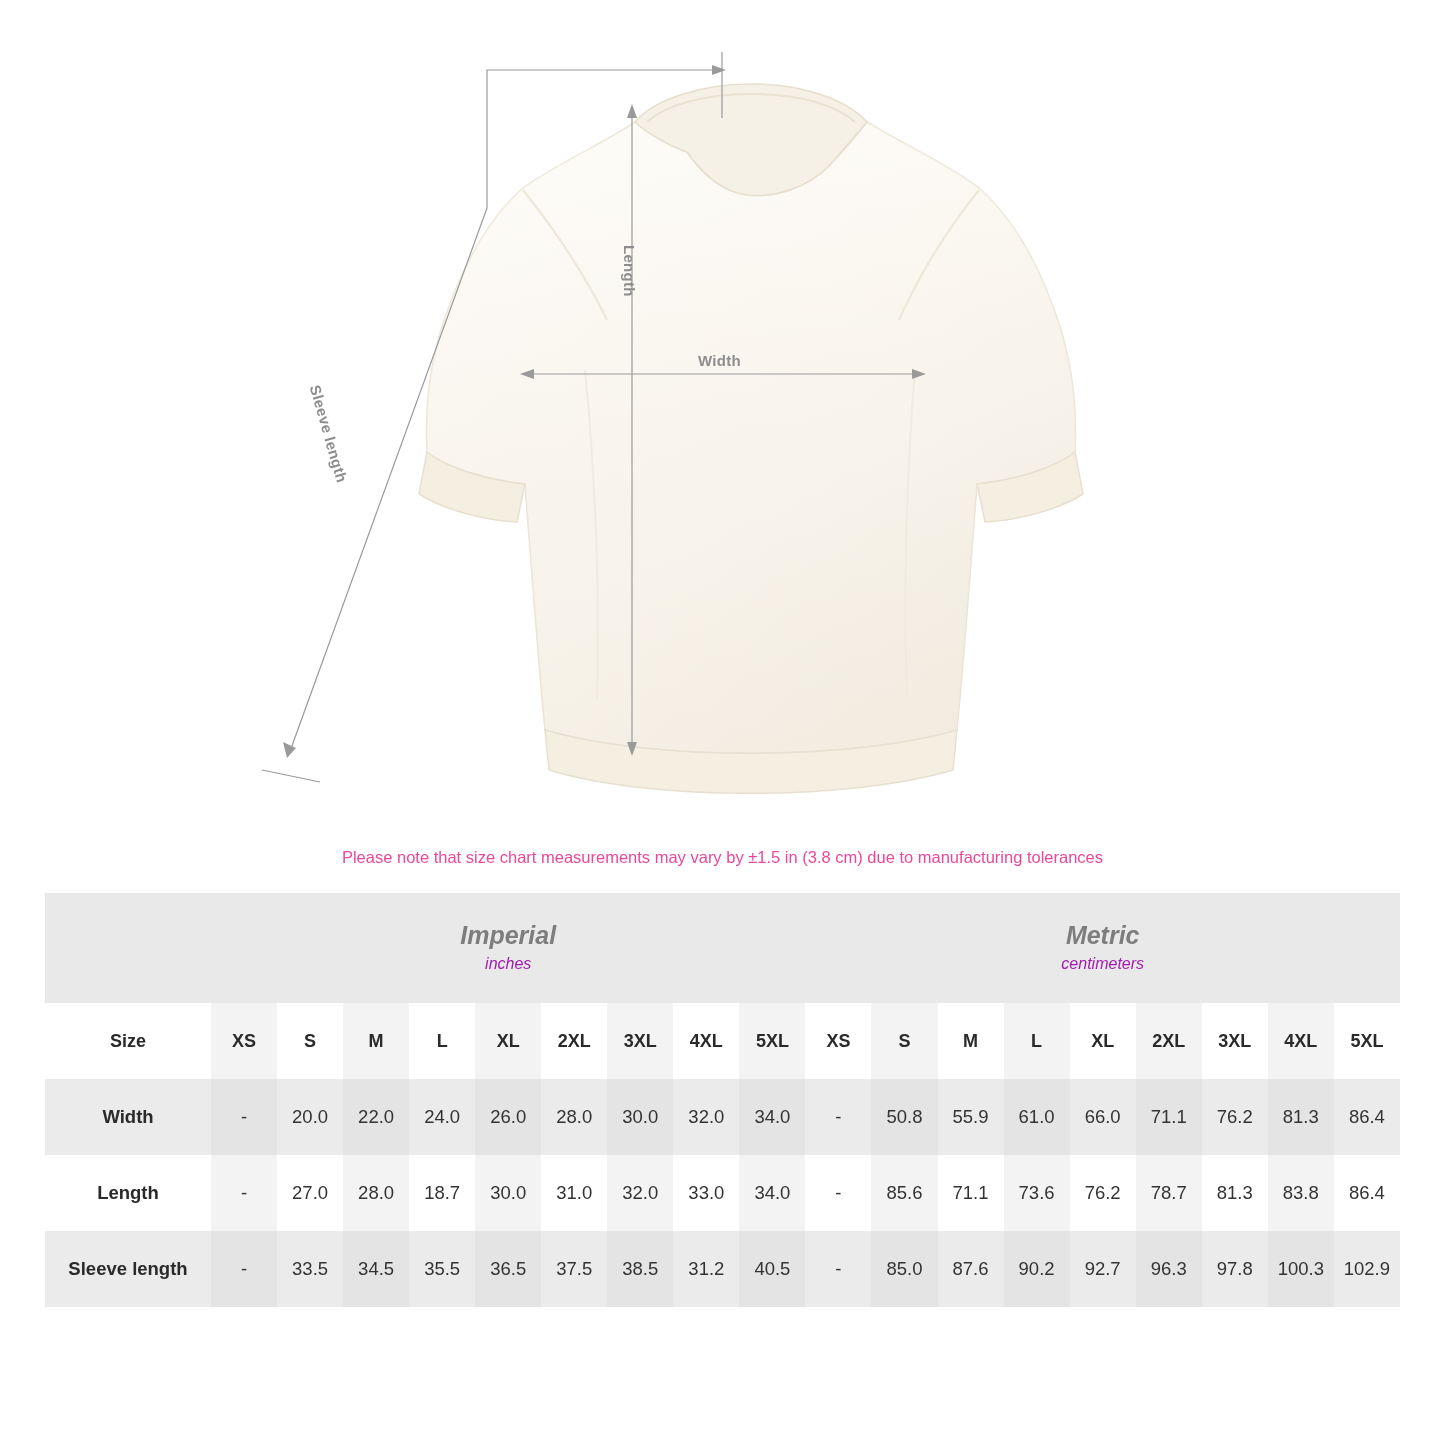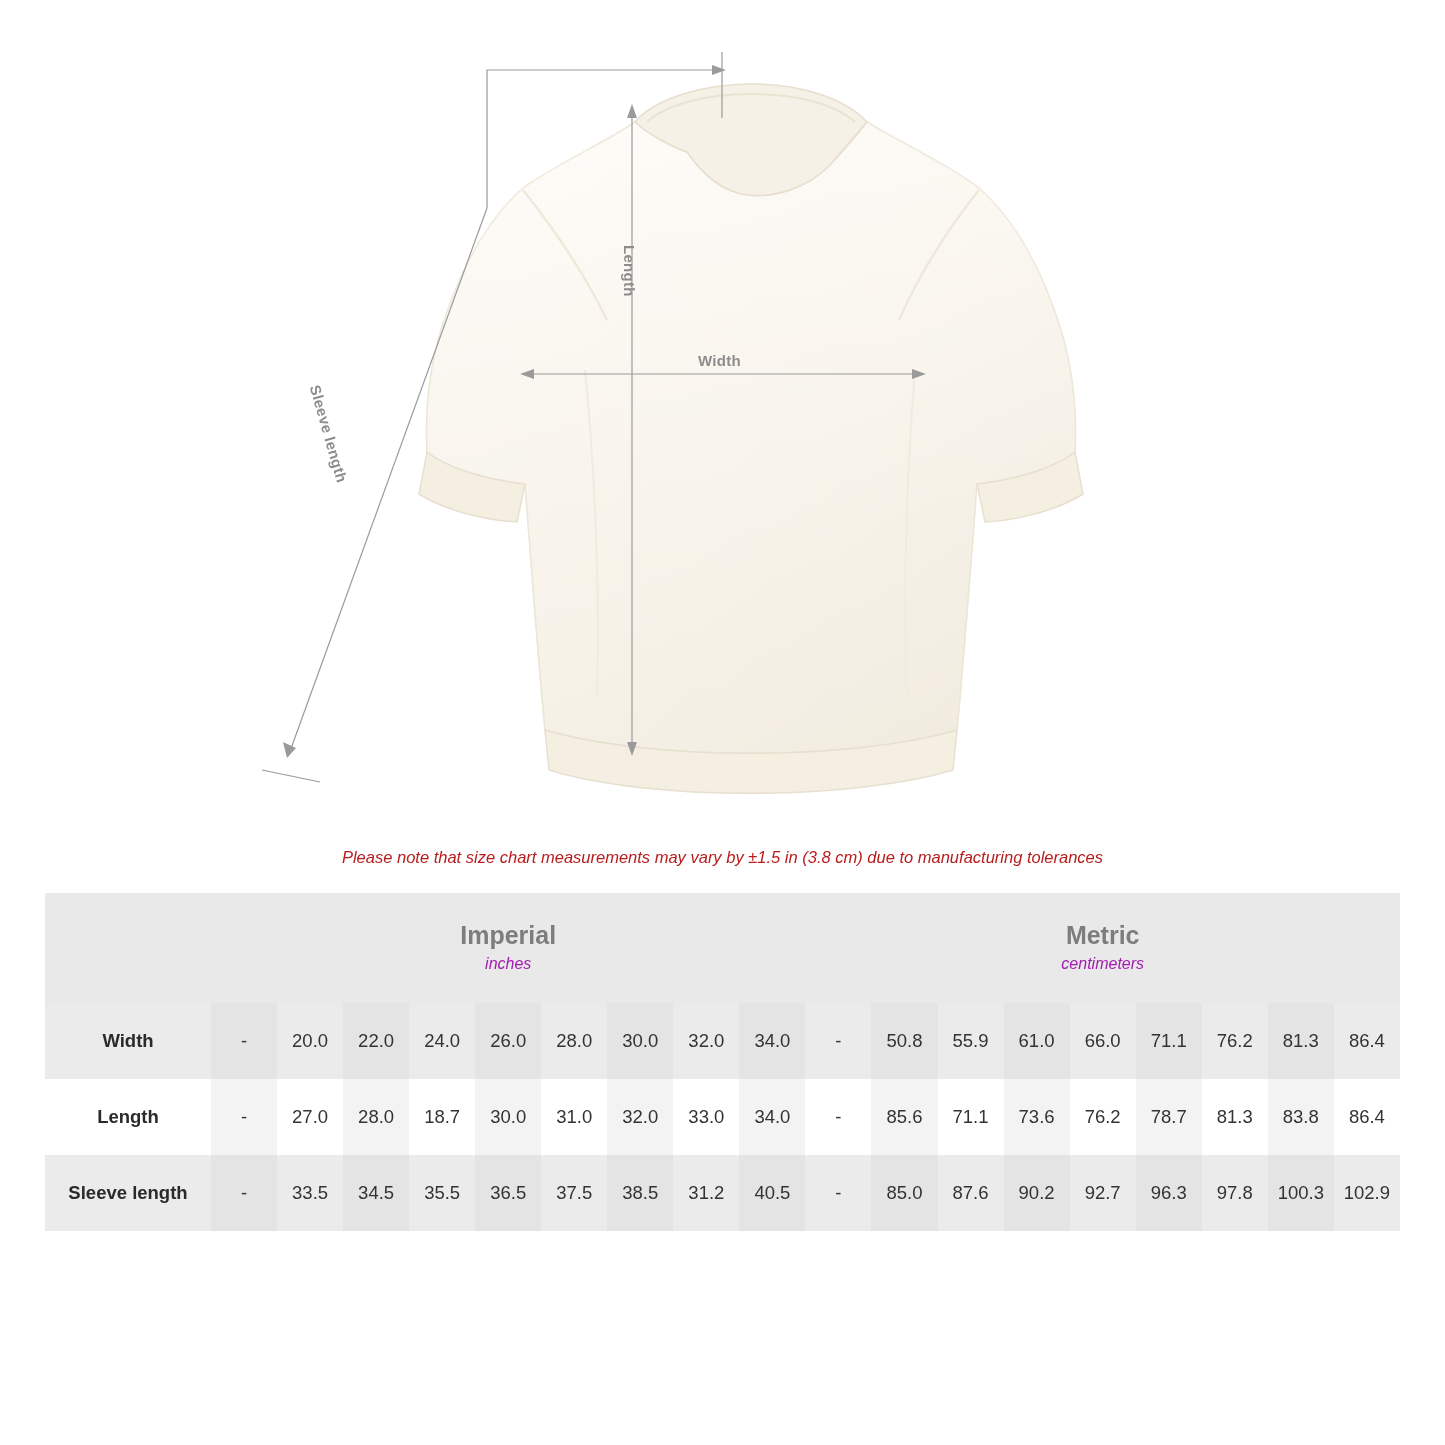--- a/index.html
+++ b/index.html
@@ -75,22 +75,21 @@
     margin-top: 18px;
   }
   .chart-title {
     font-size: 30px;
     font-weight: bold;
     color: #1c1c1c;
     margin: 0 0 16px 0;
   }
   .chart-note {
     font-size: 16.5px;
-    font-style: italic;
-    color: #b91c1c;
+    color: #ec4899;
     margin: 0;
   }
 
   
   .table-wrap {
     margin: 26px 45px 0 45px;
     width: 1355px;
   }
   table.size-table {
     border-collapse: collapse;
@@ -102,20 +101,21 @@
     border: none;
     text-align: center;
     vertical-align: middle;
   }
   .unit-head td {
     background: #e9e9e9;
     height: 108px;
   }
   .unit-name {
     font-size: 25px;
+    font-style: italic;
     font-weight: bold;
     color: #7d7d7d;
     line-height: 1.25;
   }
   .unit-sub {
     font-size: 16px;
     font-style: italic;
     color: #a21caf;
     line-height: 1.6;
   }
@@ -252,20 +252,43 @@
           <td colspan="9">
             <div class="unit-name">Imperial</div>
             <div class="unit-sub">inches</div>
           </td>
           <td colspan="9">
             <div class="unit-name">Metric</div>
             <div class="unit-sub">centimeters</div>
           </td>
         </tr>
 
+        <tr class="head-row">
+          <td class="rowlabel">Size</td>
+
+          <td class="alt">XS</td>
+          <td>S</td>
+          <td class="alt">M</td>
+          <td>L</td>
+          <td class="alt">XL</td>
+          <td>2XL</td>
+          <td class="alt">3XL</td>
+          <td>4XL</td>
+          <td class="alt">5XL</td>
+
+          <td>XS</td>
+          <td class="alt">S</td>
+          <td>M</td>
+          <td class="alt">L</td>
+          <td>XL</td>
+          <td class="alt">2XL</td>
+          <td>3XL</td>
+          <td class="alt">4XL</td>
+          <td>5XL</td>
+        </tr>
 
         <tr class="data-row row-shade">
           <td class="rowlabel">Width</td>
           <td class="alt">-</td>
           <td>20.0</td>
           <td class="alt">22.0</td>
           <td>24.0</td>
           <td class="alt">26.0</td>
           <td>28.0</td>
           <td class="alt">30.0</td>

